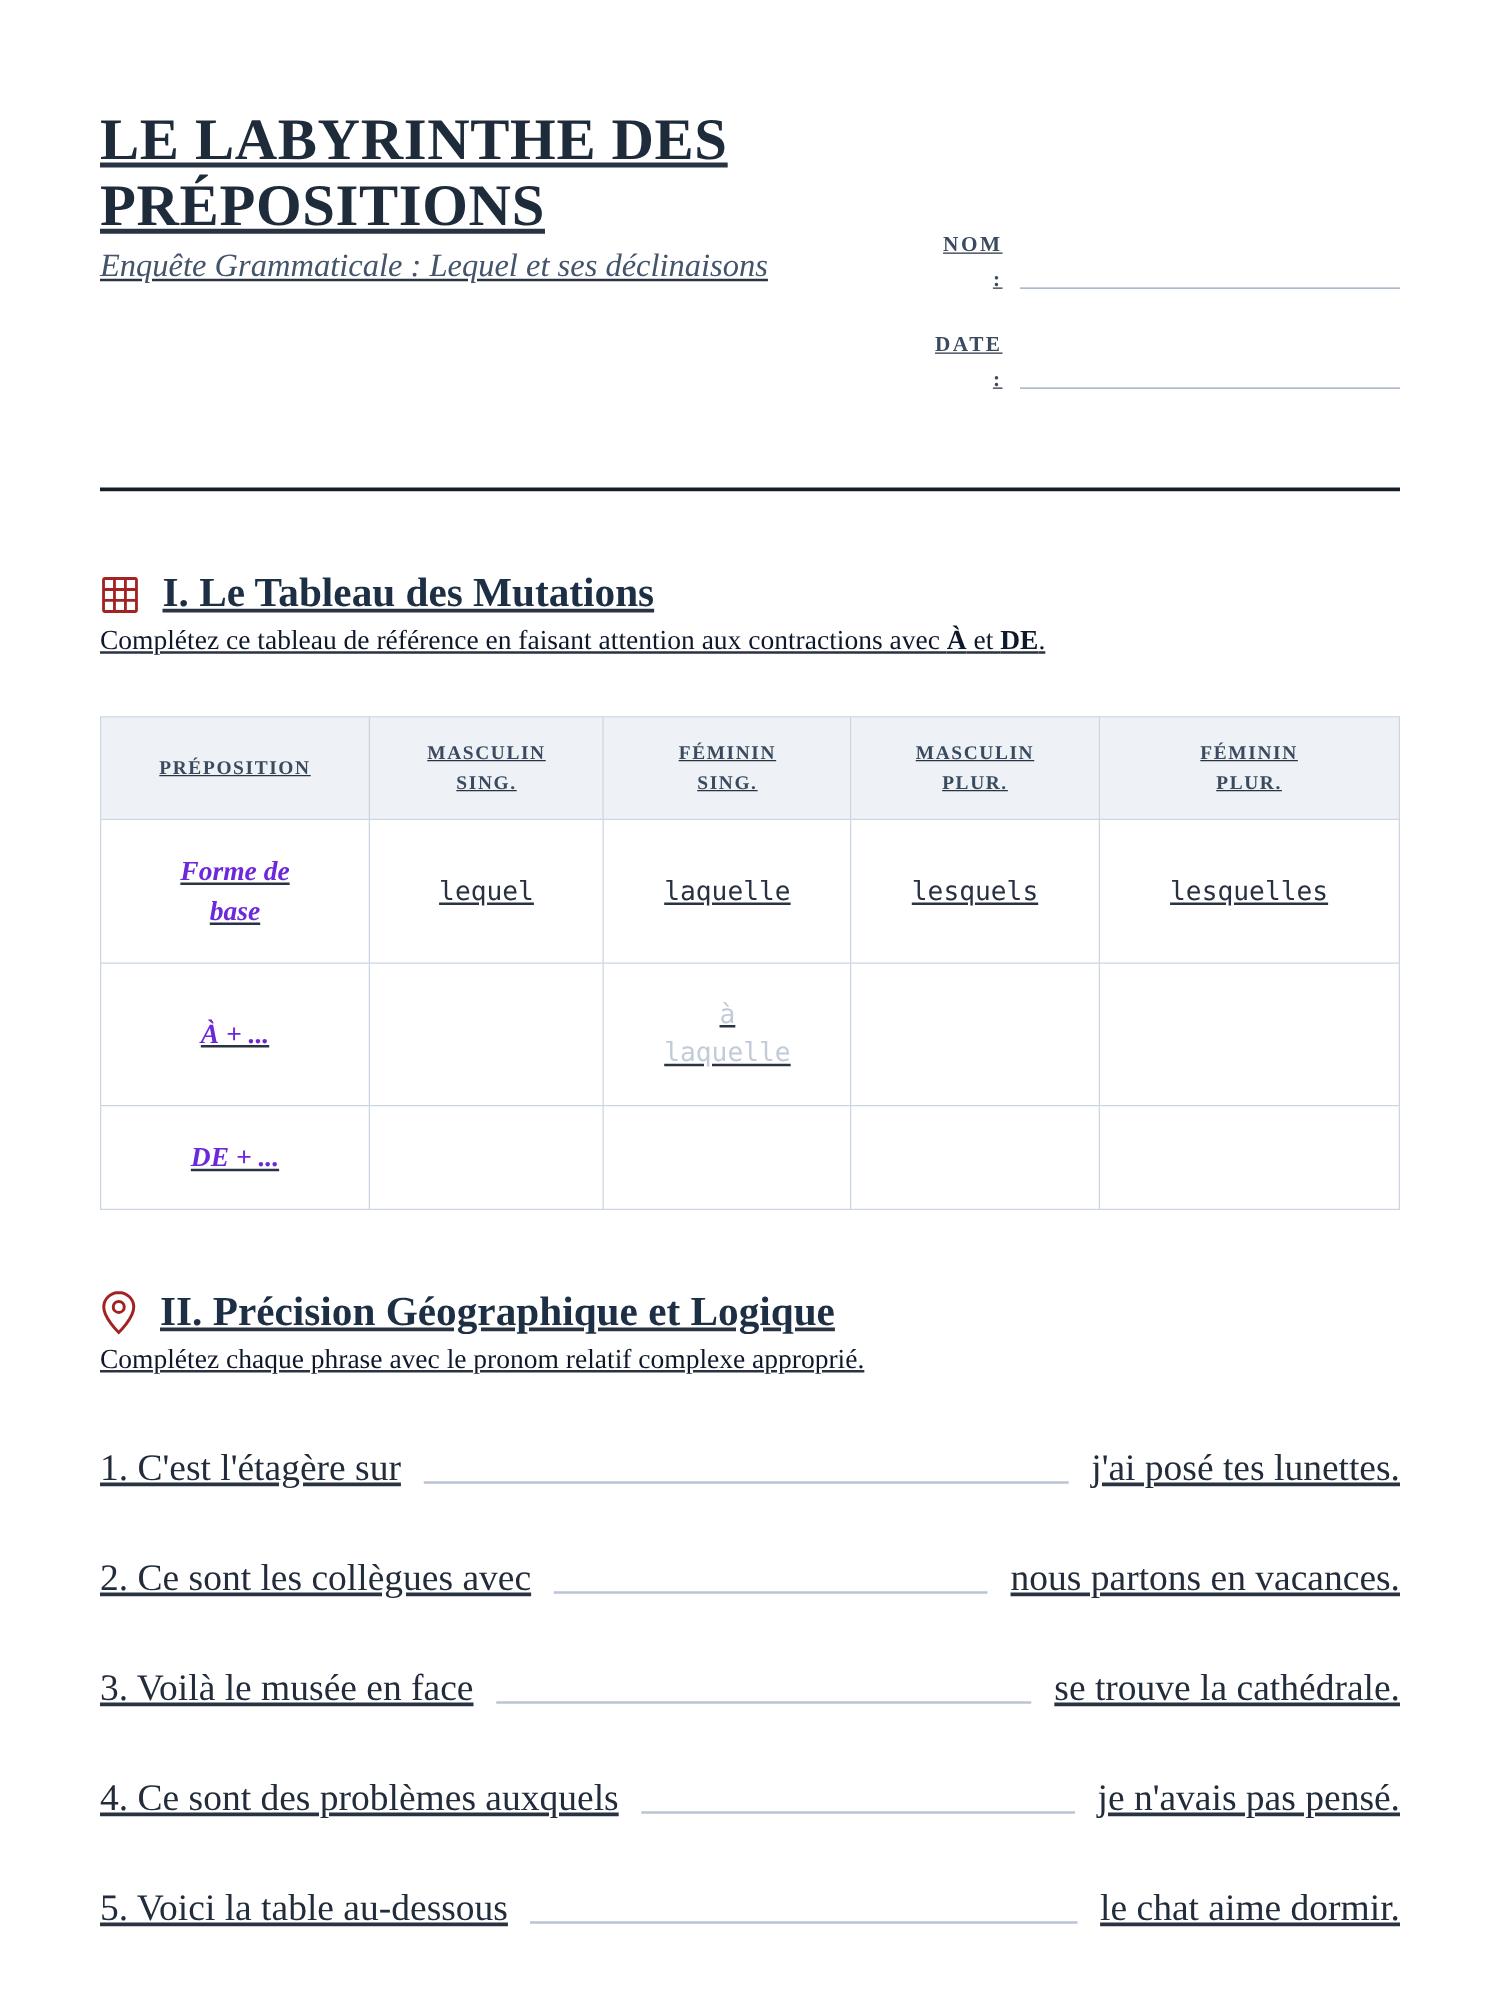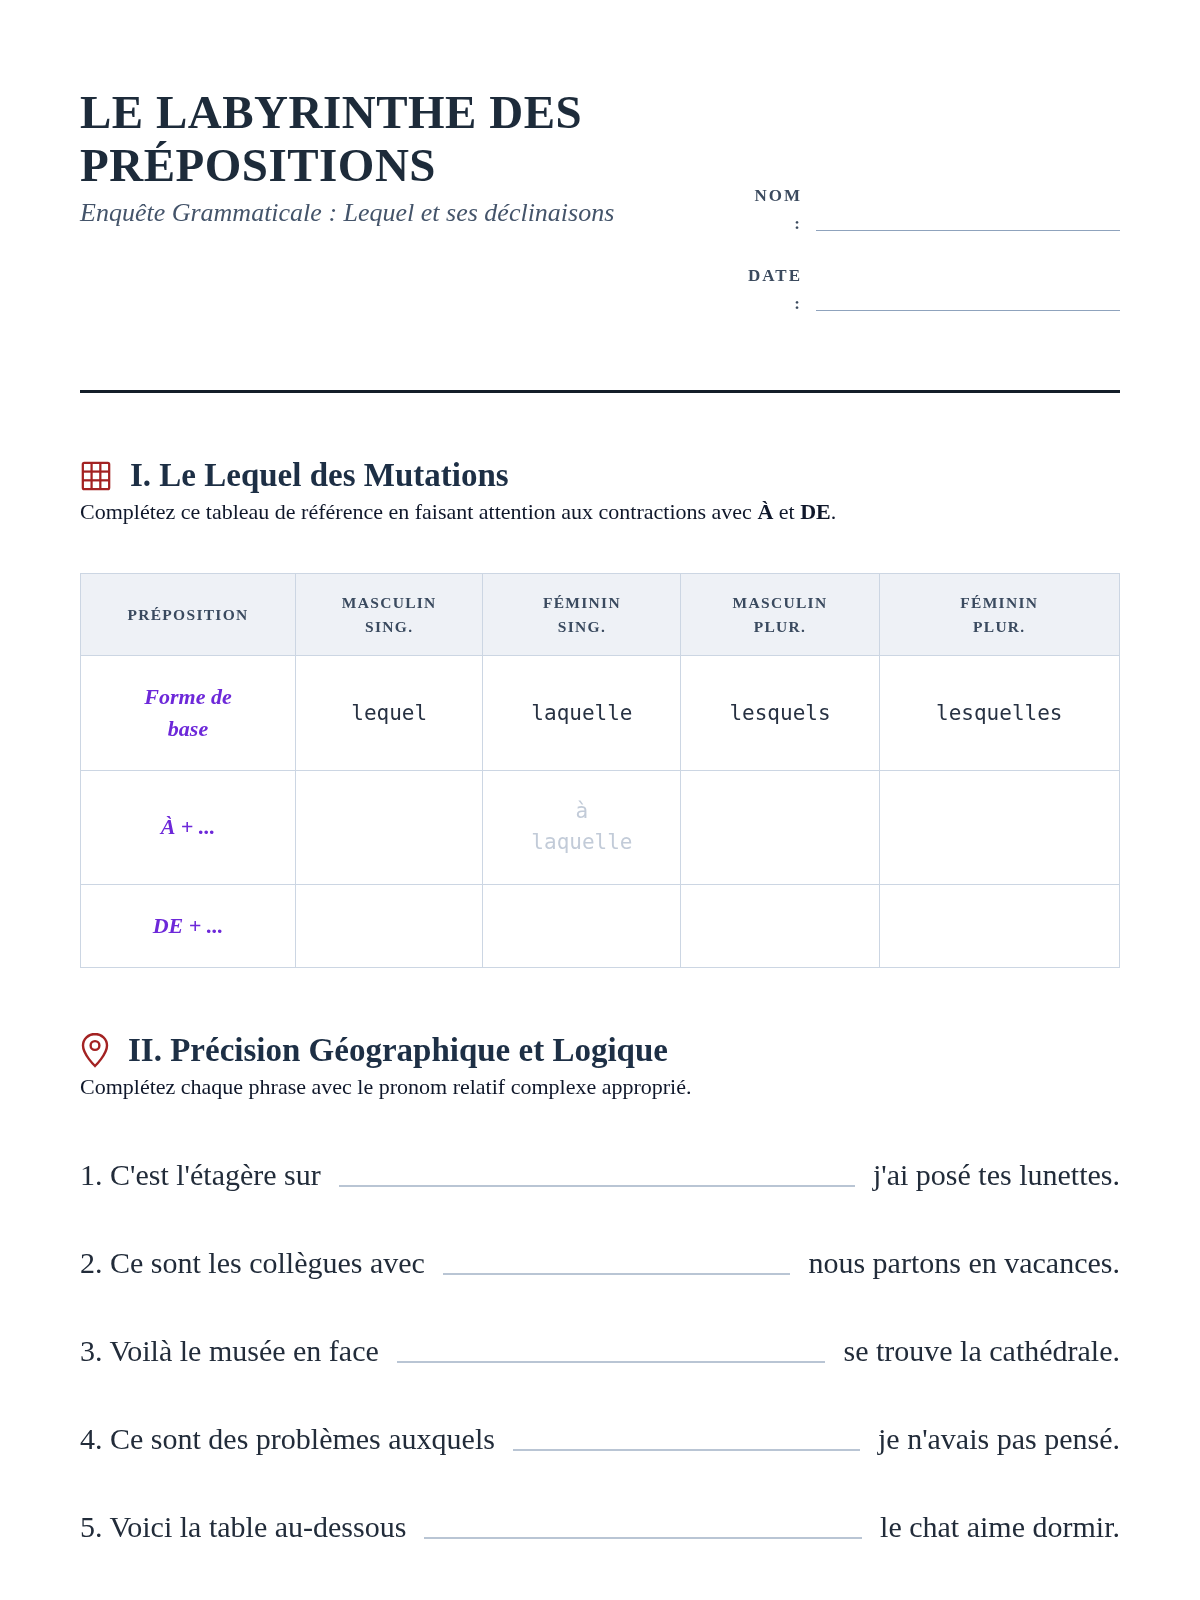--- a/index.html
+++ b/index.html
@@ -2,21 +2,21 @@
 <html><head>
 <meta charset="utf-8">
 <style>
   * { margin:0; padding:0; box-sizing:border-box; }
   html,body { background:#ffffff; }
   body {
     width:1200px; height:1600px; overflow:hidden;
     font-family:"Liberation Serif", serif;
     color:#2a3342;
   }
-  .page { padding:86px 80px 0 80px; }
+  .page { padding:86px 80px 0 80px;text-decoration:underline; }
 
   
   .header { display:flex; justify-content:space-between; align-items:flex-start; }
   .header-left { max-width:640px; }
   .page-title {
     font-size:47px; line-height:1.12; font-weight:700;
     color:#1d2b3a; letter-spacing:0.5px;
   }
   .page-subtitle {
     margin-top:4px; font-size:26px; font-style:italic;
@@ -98,21 +98,21 @@
   <div class="section-title">
     <span class="icon">
       <svg width="32" height="32" viewBox="0 0 34 34" fill="none" stroke="#a32222" stroke-width="2.4">
         <rect x="3" y="3" width="28" height="28" rx="1.5"></rect>
         <line x1="12.3" y1="3" x2="12.3" y2="31"></line>
         <line x1="21.6" y1="3" x2="21.6" y2="31"></line>
         <line x1="3" y1="12.3" x2="31" y2="12.3"></line>
         <line x1="3" y1="21.6" x2="31" y2="21.6"></line>
       </svg>
     </span>
-    <span>I. Le Lequel des Mutations</span>
+    <span>I. Le Tableau des Mutations</span>
   </div>
 
   <p class="intro"><span>Complétez ce tableau de référence en faisant attention aux contractions avec </span><b>À</b><span> et </span><b>DE</b><span>.</span></p>
 
   <table>
     <thead>
       <tr>
         <th>PRÉPOSITION</th>
         <th>MASCULIN
 SING.</th>

